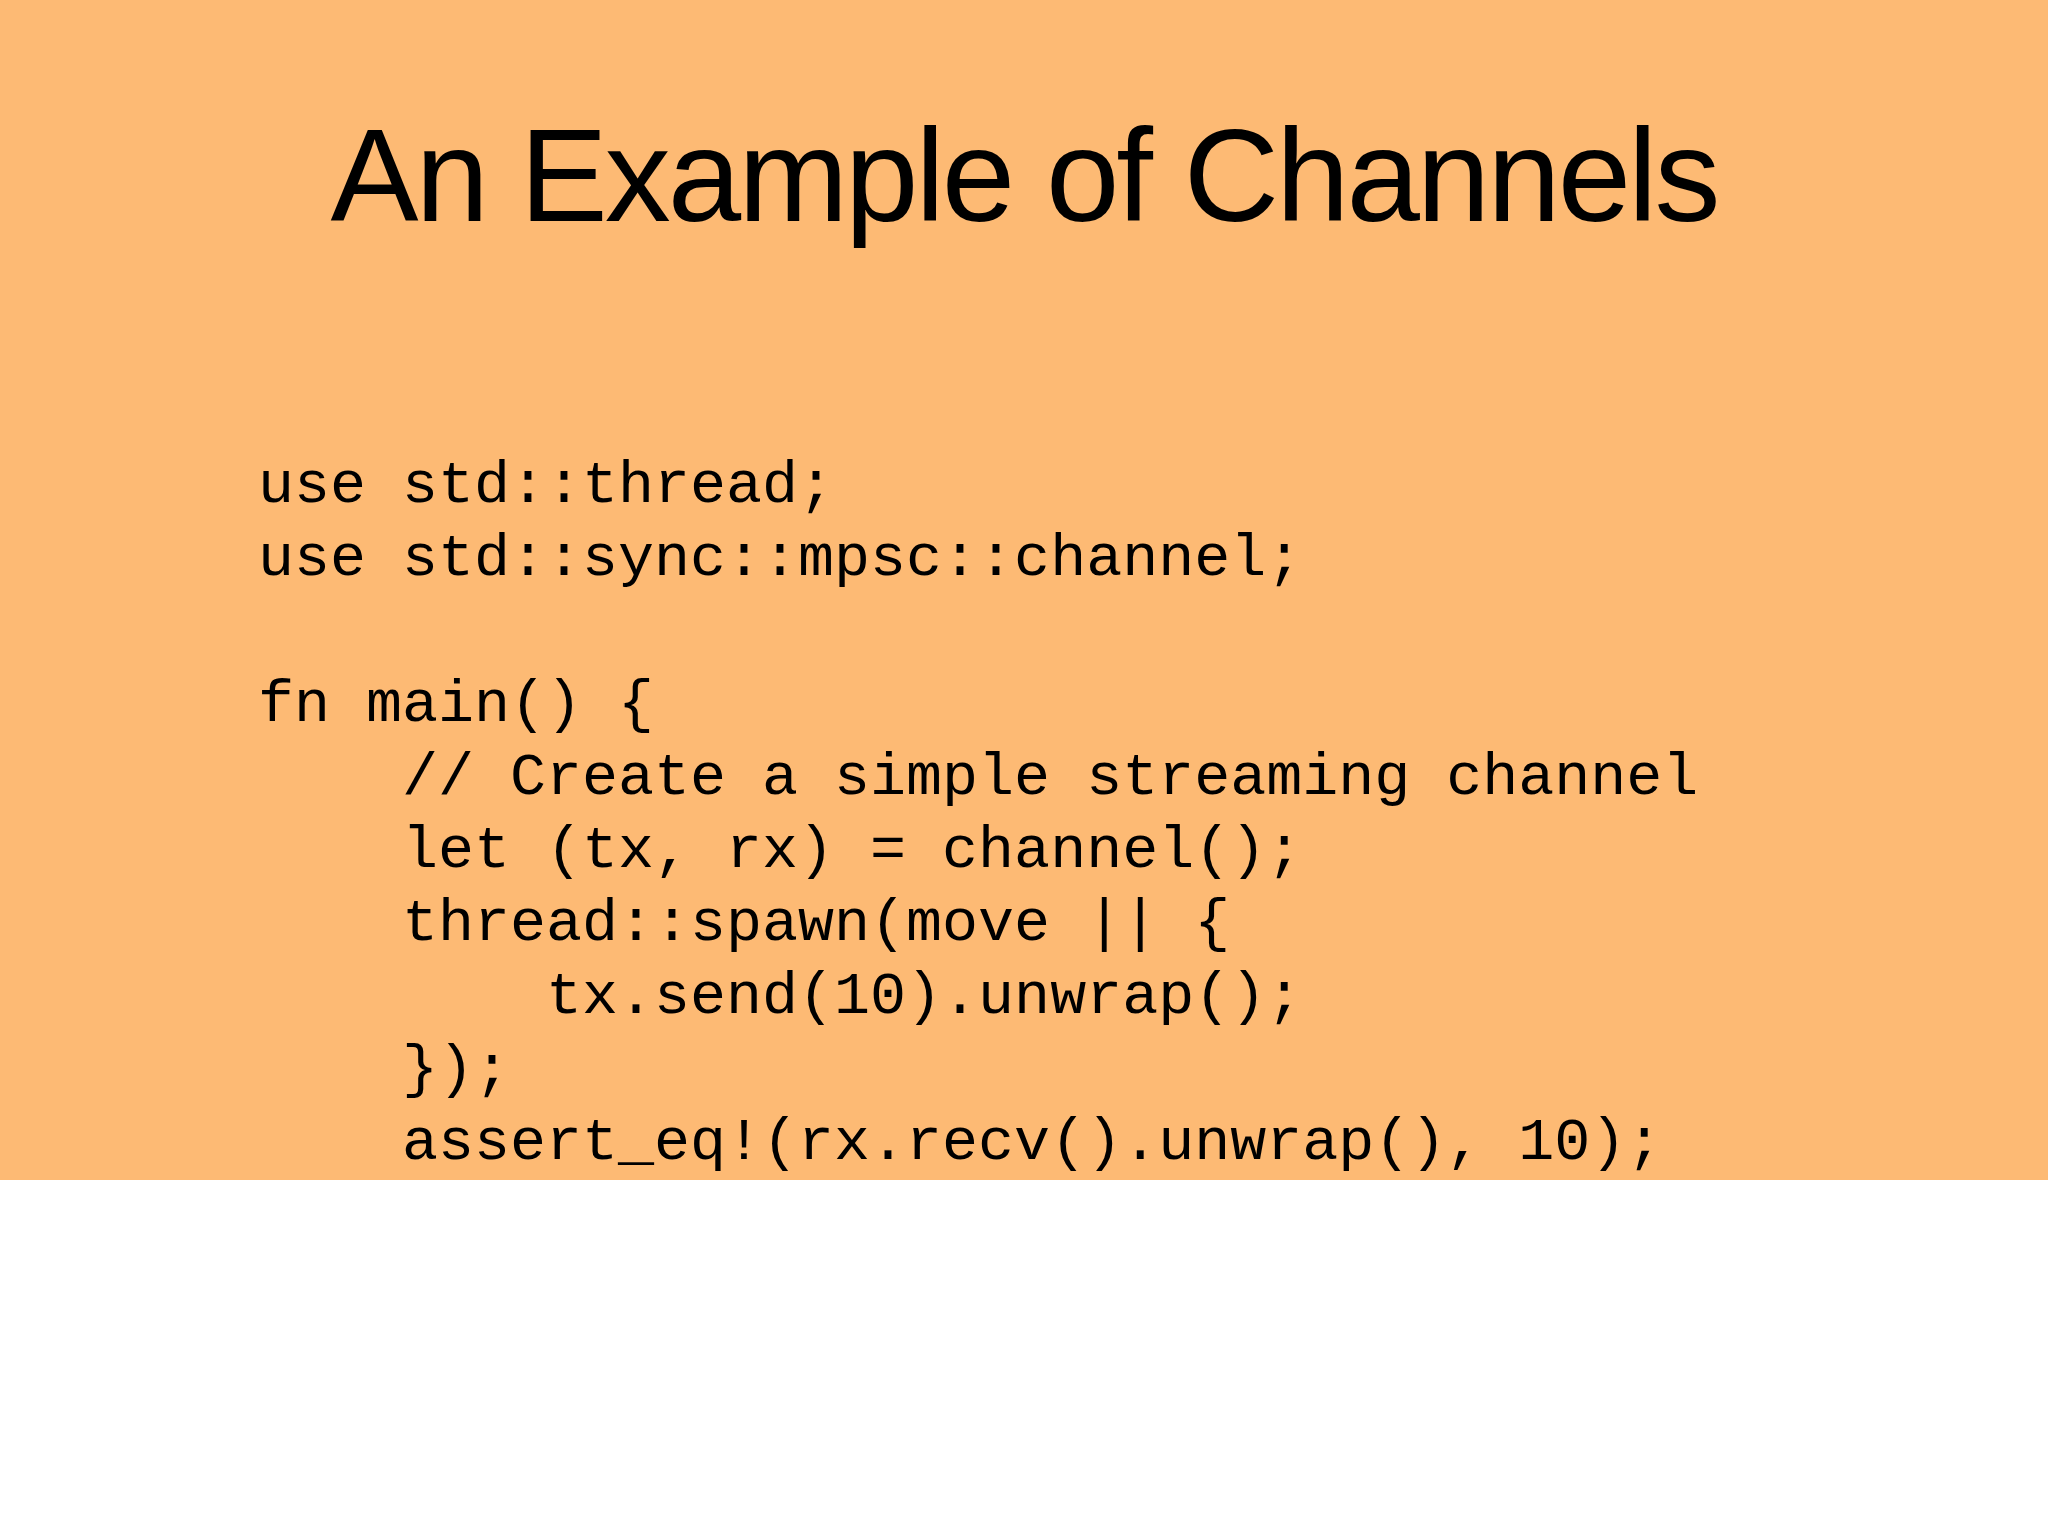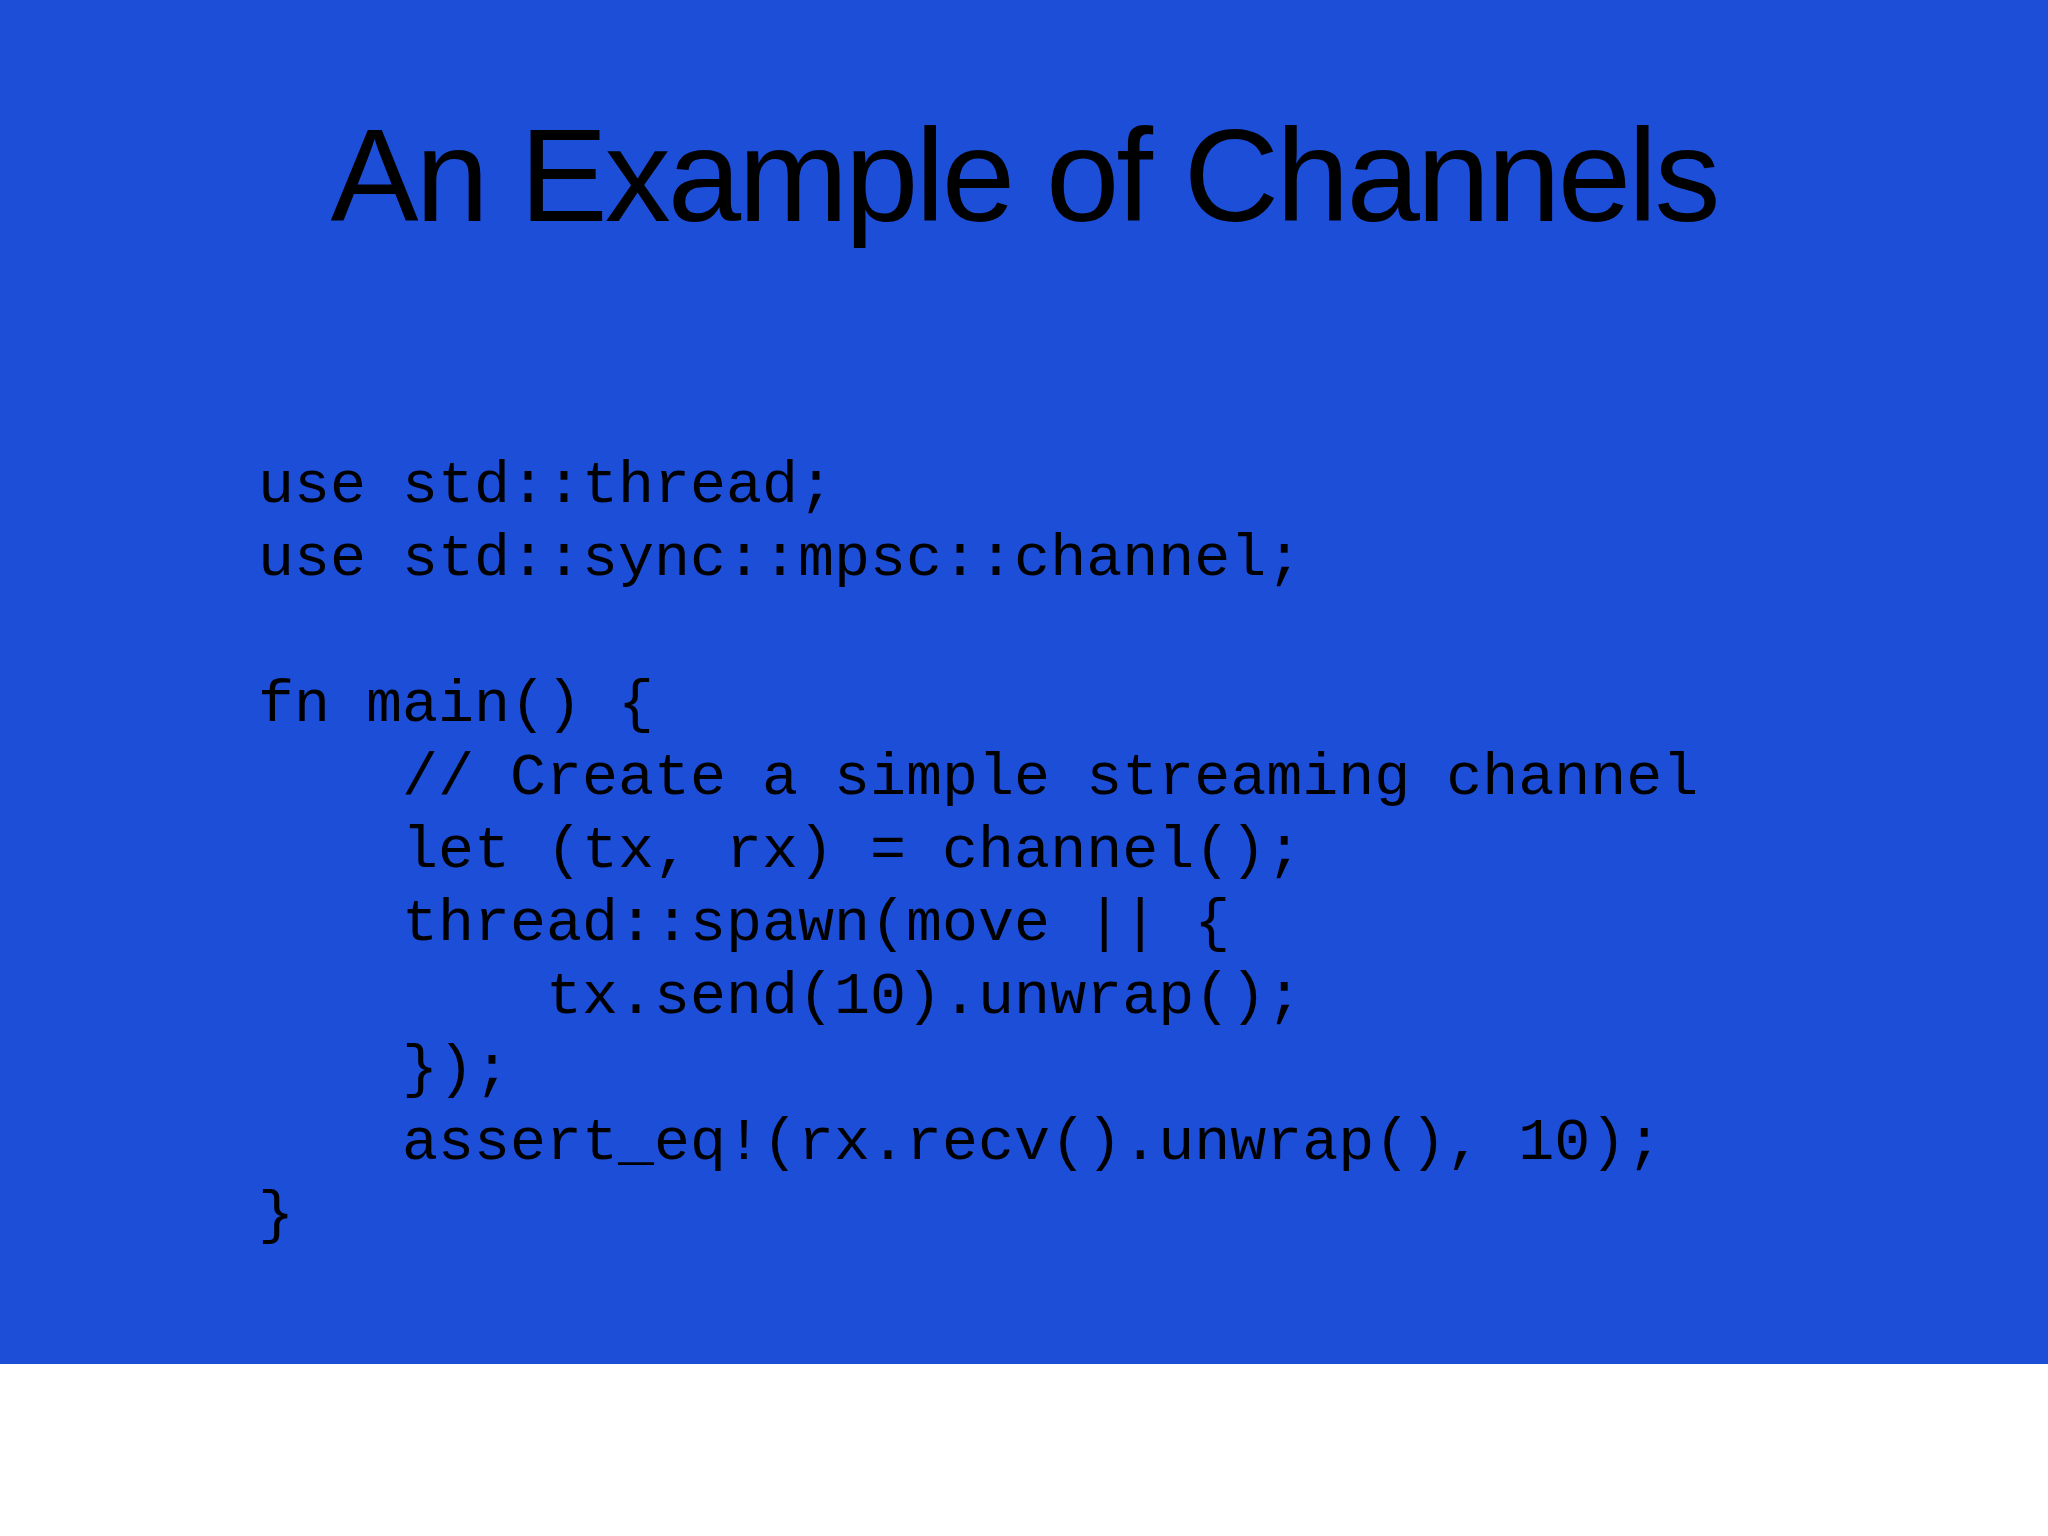--- a/index.html
+++ b/index.html
@@ -3,22 +3,22 @@
 <meta charset="utf-8">
 <style>
   html, body {
     margin: 0;
     padding: 0;
     background: #ffffff;
   }
   .slide {
     position: relative;
     width: 2048px;
-    height: 1364px;
-    background: #1d4ed8;
+    height: 1180px;
+    background: #fdba74;
     overflow: hidden;
     font-family: "Liberation Sans", sans-serif;
     color: #000000;
   }
   .title {
     position: absolute;
     top: 100px;
     left: 0;
     width: 100%;
     margin: 0;

